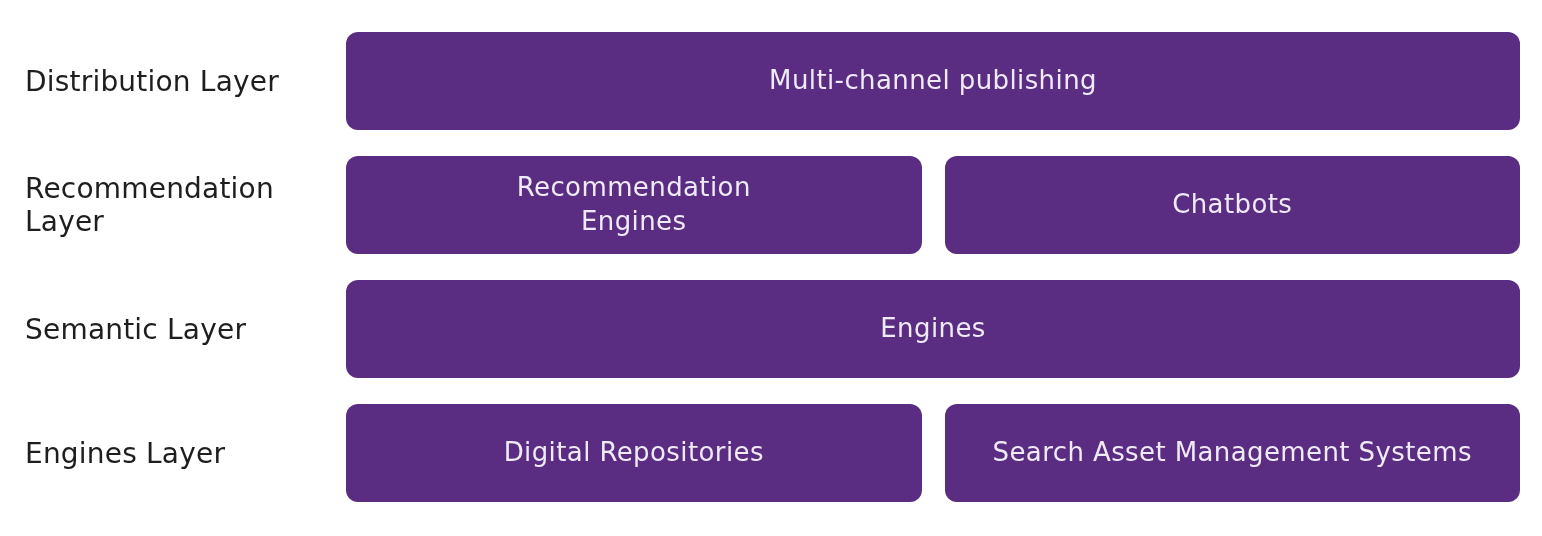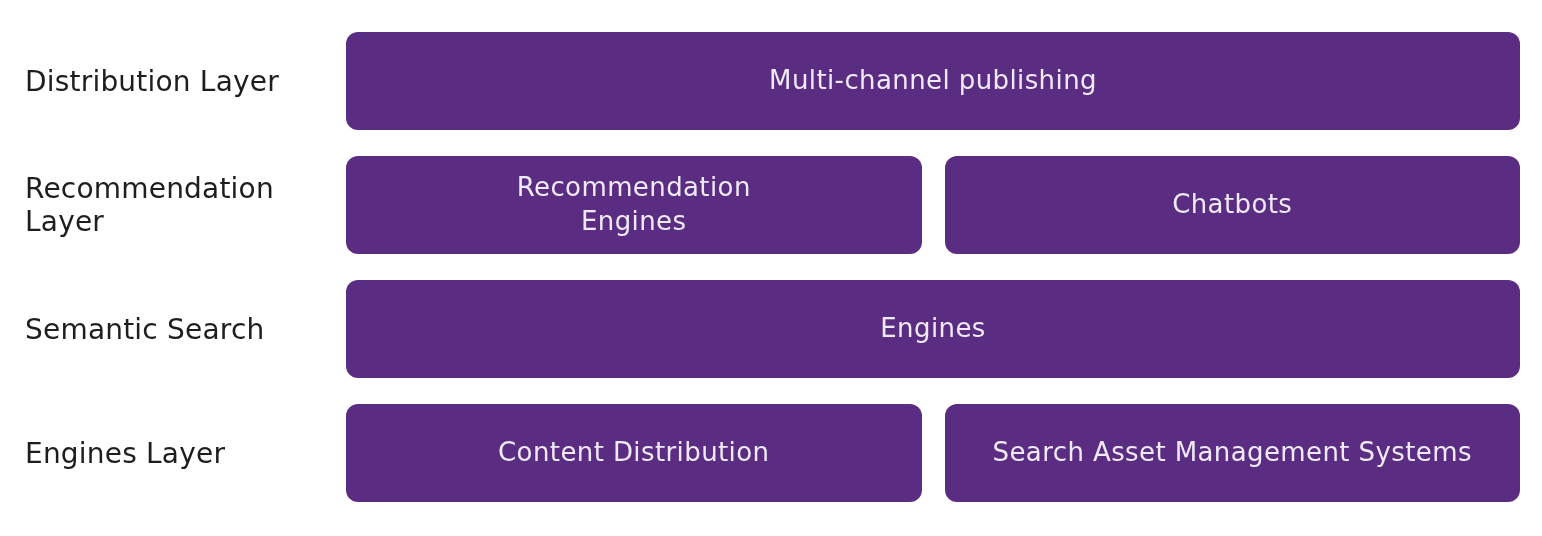--- a/index.html
+++ b/index.html
@@ -70,27 +70,27 @@
   <div class="layer-row">
     <div class="layer-label">Recommendation Layer</div>
     <div class="layer-boxes">
       <div class="layer-box">Recommendation
 Engines</div>
       <div class="layer-box">Chatbots</div>
     </div>
   </div>
 
   <div class="layer-row">
-    <div class="layer-label">Semantic Search</div>
+    <div class="layer-label">Semantic Layer</div>
     <div class="layer-boxes">
       <div class="layer-box">Engines</div>
     </div>
   </div>
 
   <div class="layer-row">
     <div class="layer-label">Engines Layer</div>
     <div class="layer-boxes">
-      <div class="layer-box">Content Distribution</div>
+      <div class="layer-box">Digital Repositories</div>
       <div class="layer-box">Search Asset Management Systems</div>
     </div>
   </div>
 
 </div>
 
 </body></html>

